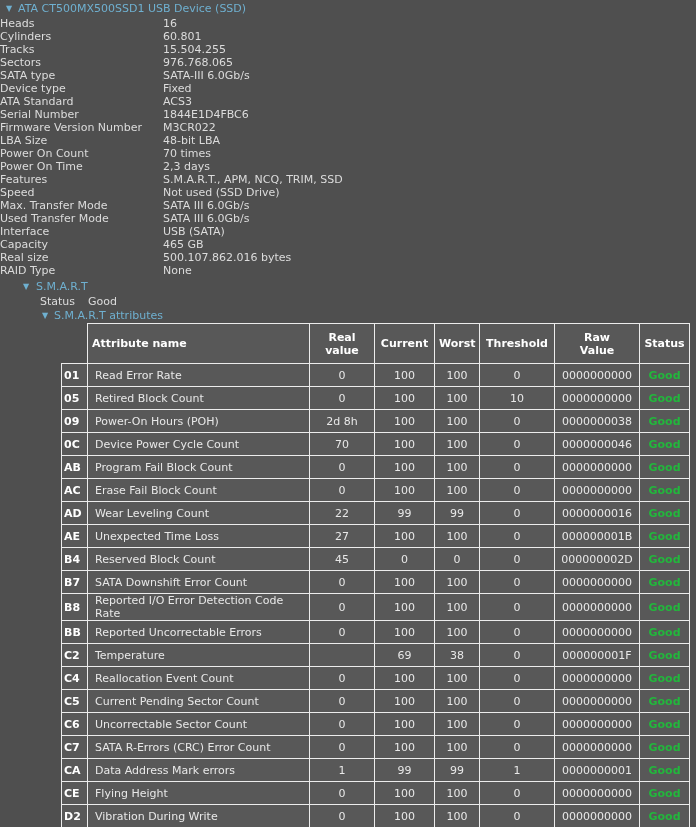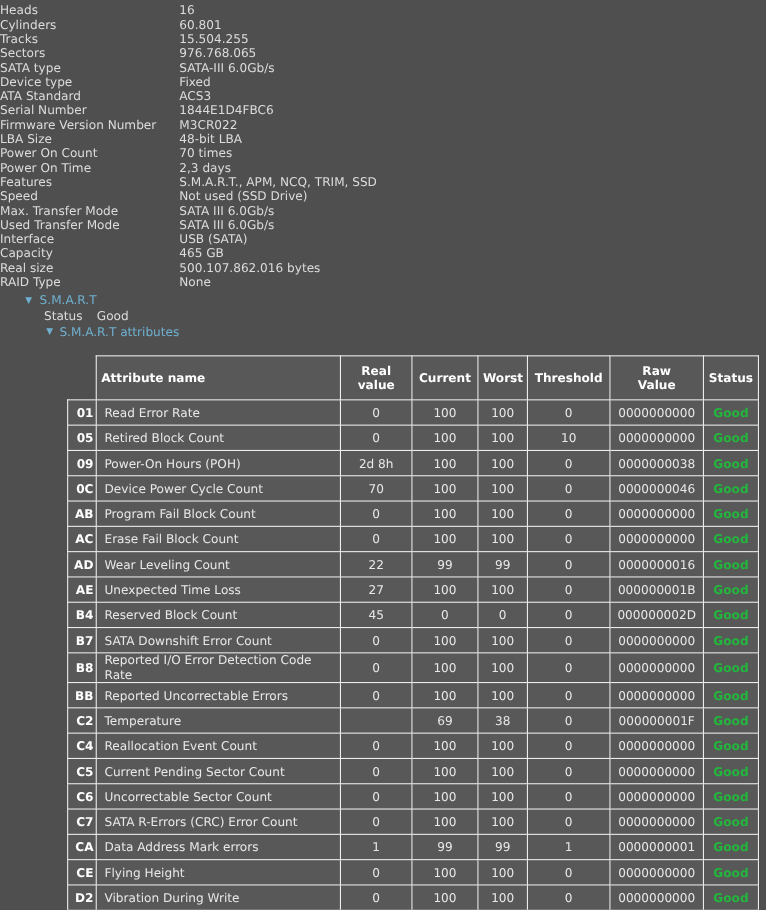--- a/index.html
+++ b/index.html
@@ -53,32 +53,35 @@
     height:40px;
     font-weight:bold;
     color:#ffffff;
     text-align:left;
     white-space:pre-line;
     margin-left:23px;
   }
   .smart-table thead th.center { text-align:center; }
   .smart-table thead th.ghost { border:none; background:transparent; }
   .smart-table tbody th.id {
-    font-weight:bold; color:#ffffff; text-align:right; padding:0 2px;
+    font-weight:bold; color:#ffffff; text-align:left; padding:0 2px;
   }
   .smart-table tbody tr { height:23px; }
   .smart-table td.name { text-align:left; padding-left:7px; }
   .smart-table td.num { text-align:center; }
   .smart-table td.status { text-align:center; font-weight:bold; color:#22b73c; }
 </style>
 </head>
 <body>
 
 <div class="tree">
 
+  <div class="node-line root-node">
+    <span class="tri">▼</span><span class="node-label">ATA CT500MX500SSD1 USB Device (SSD)</span>
+  </div>
 
   <div class="kv-list">
 
       <div class="kv-row">
         <span class="kv-label">Heads</span><span class="kv-value">16</span>
       </div>
 
       <div class="kv-row">
         <span class="kv-label">Cylinders</span><span class="kv-value">60.801</span>
       </div>

